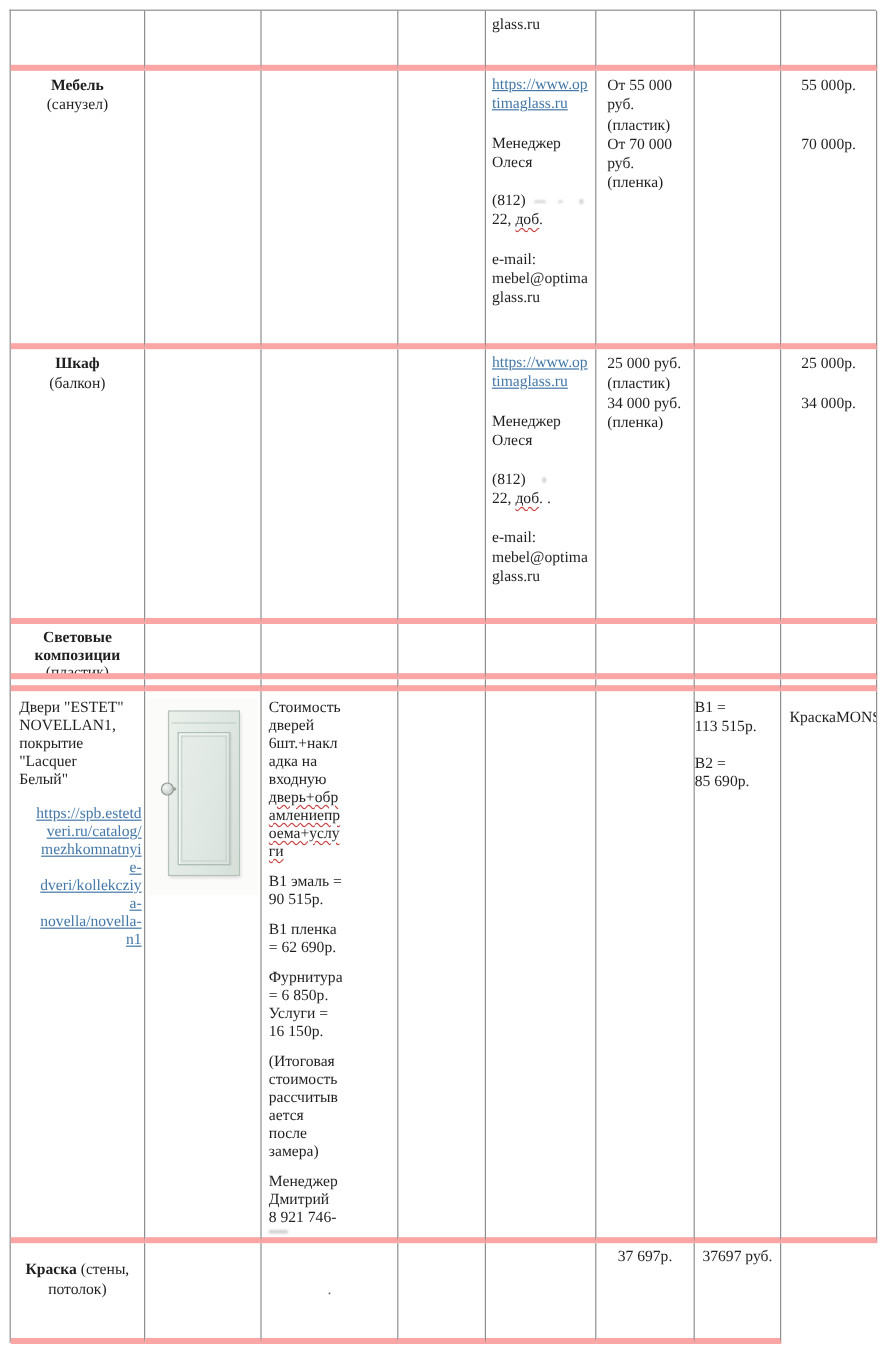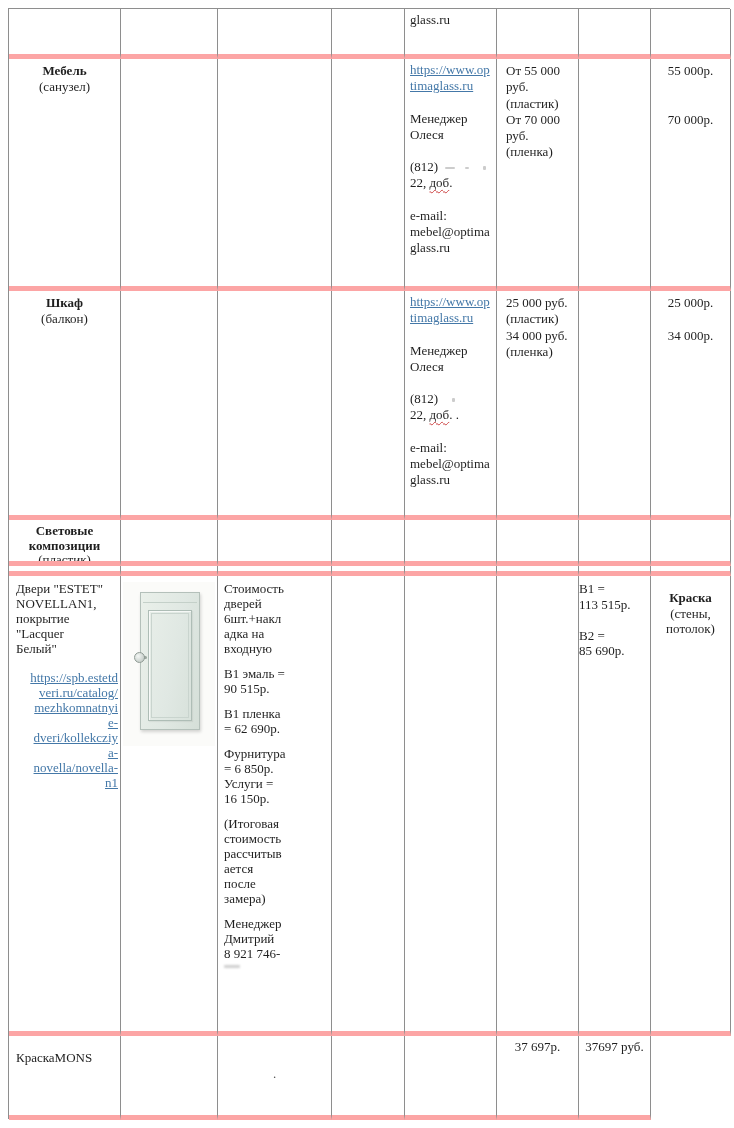--- a/index.html
+++ b/index.html
@@ -188,20 +188,24 @@
       </div>
     </div>
   </div>
   <div class="cell ccost">
     <div class="cp">
       <div class="pre">Стоимость
 дверей
 6шт.+накл
 адка на
 входную</div>
+      <div class="pre sq">дверь+обр
+амлениепр
+оема+услу
+ги</div>
     </div>
     <div class="cp pre">В1 эмаль =
 90 515р.</div>
     <div class="cp pre">В1 пленка
 = 62 690р.</div>
     <div class="cp pre">Фурнитура
 = 6 850р.
 Услуги =
 16 150р.</div>
     <div class="cp pre">(Итоговая
@@ -219,27 +223,27 @@
   </div>
   <div class="cell"></div>
   <div class="cell"></div>
   <div class="cell"></div>
   <div class="cell cright6 pre">В1 =
 113 515р.
 
 В2 =
 85 690р.</div>
 
+  <div class="cell ckr2">
+    <span>КраскаMONS</span>
+  </div>
   <div class="cell ckr1">
     <span class="b">Краска</span><span class="pre"> (стены,
 потолок)</span>
   </div>
-  <div class="cell ckr2">
-    <span>КраскаMONS</span>
-  </div>
   <div class="cell"></div>
   <div class="cell ckrdot"><span>.</span></div>
   <div class="cell"></div>
   <div class="cell"></div>
   <div class="cell cright7"><span>37 697р.</span></div>
   <div class="cell cright7"><span>37697 руб.</span></div>
 
 </div>
 
 </body></html>

